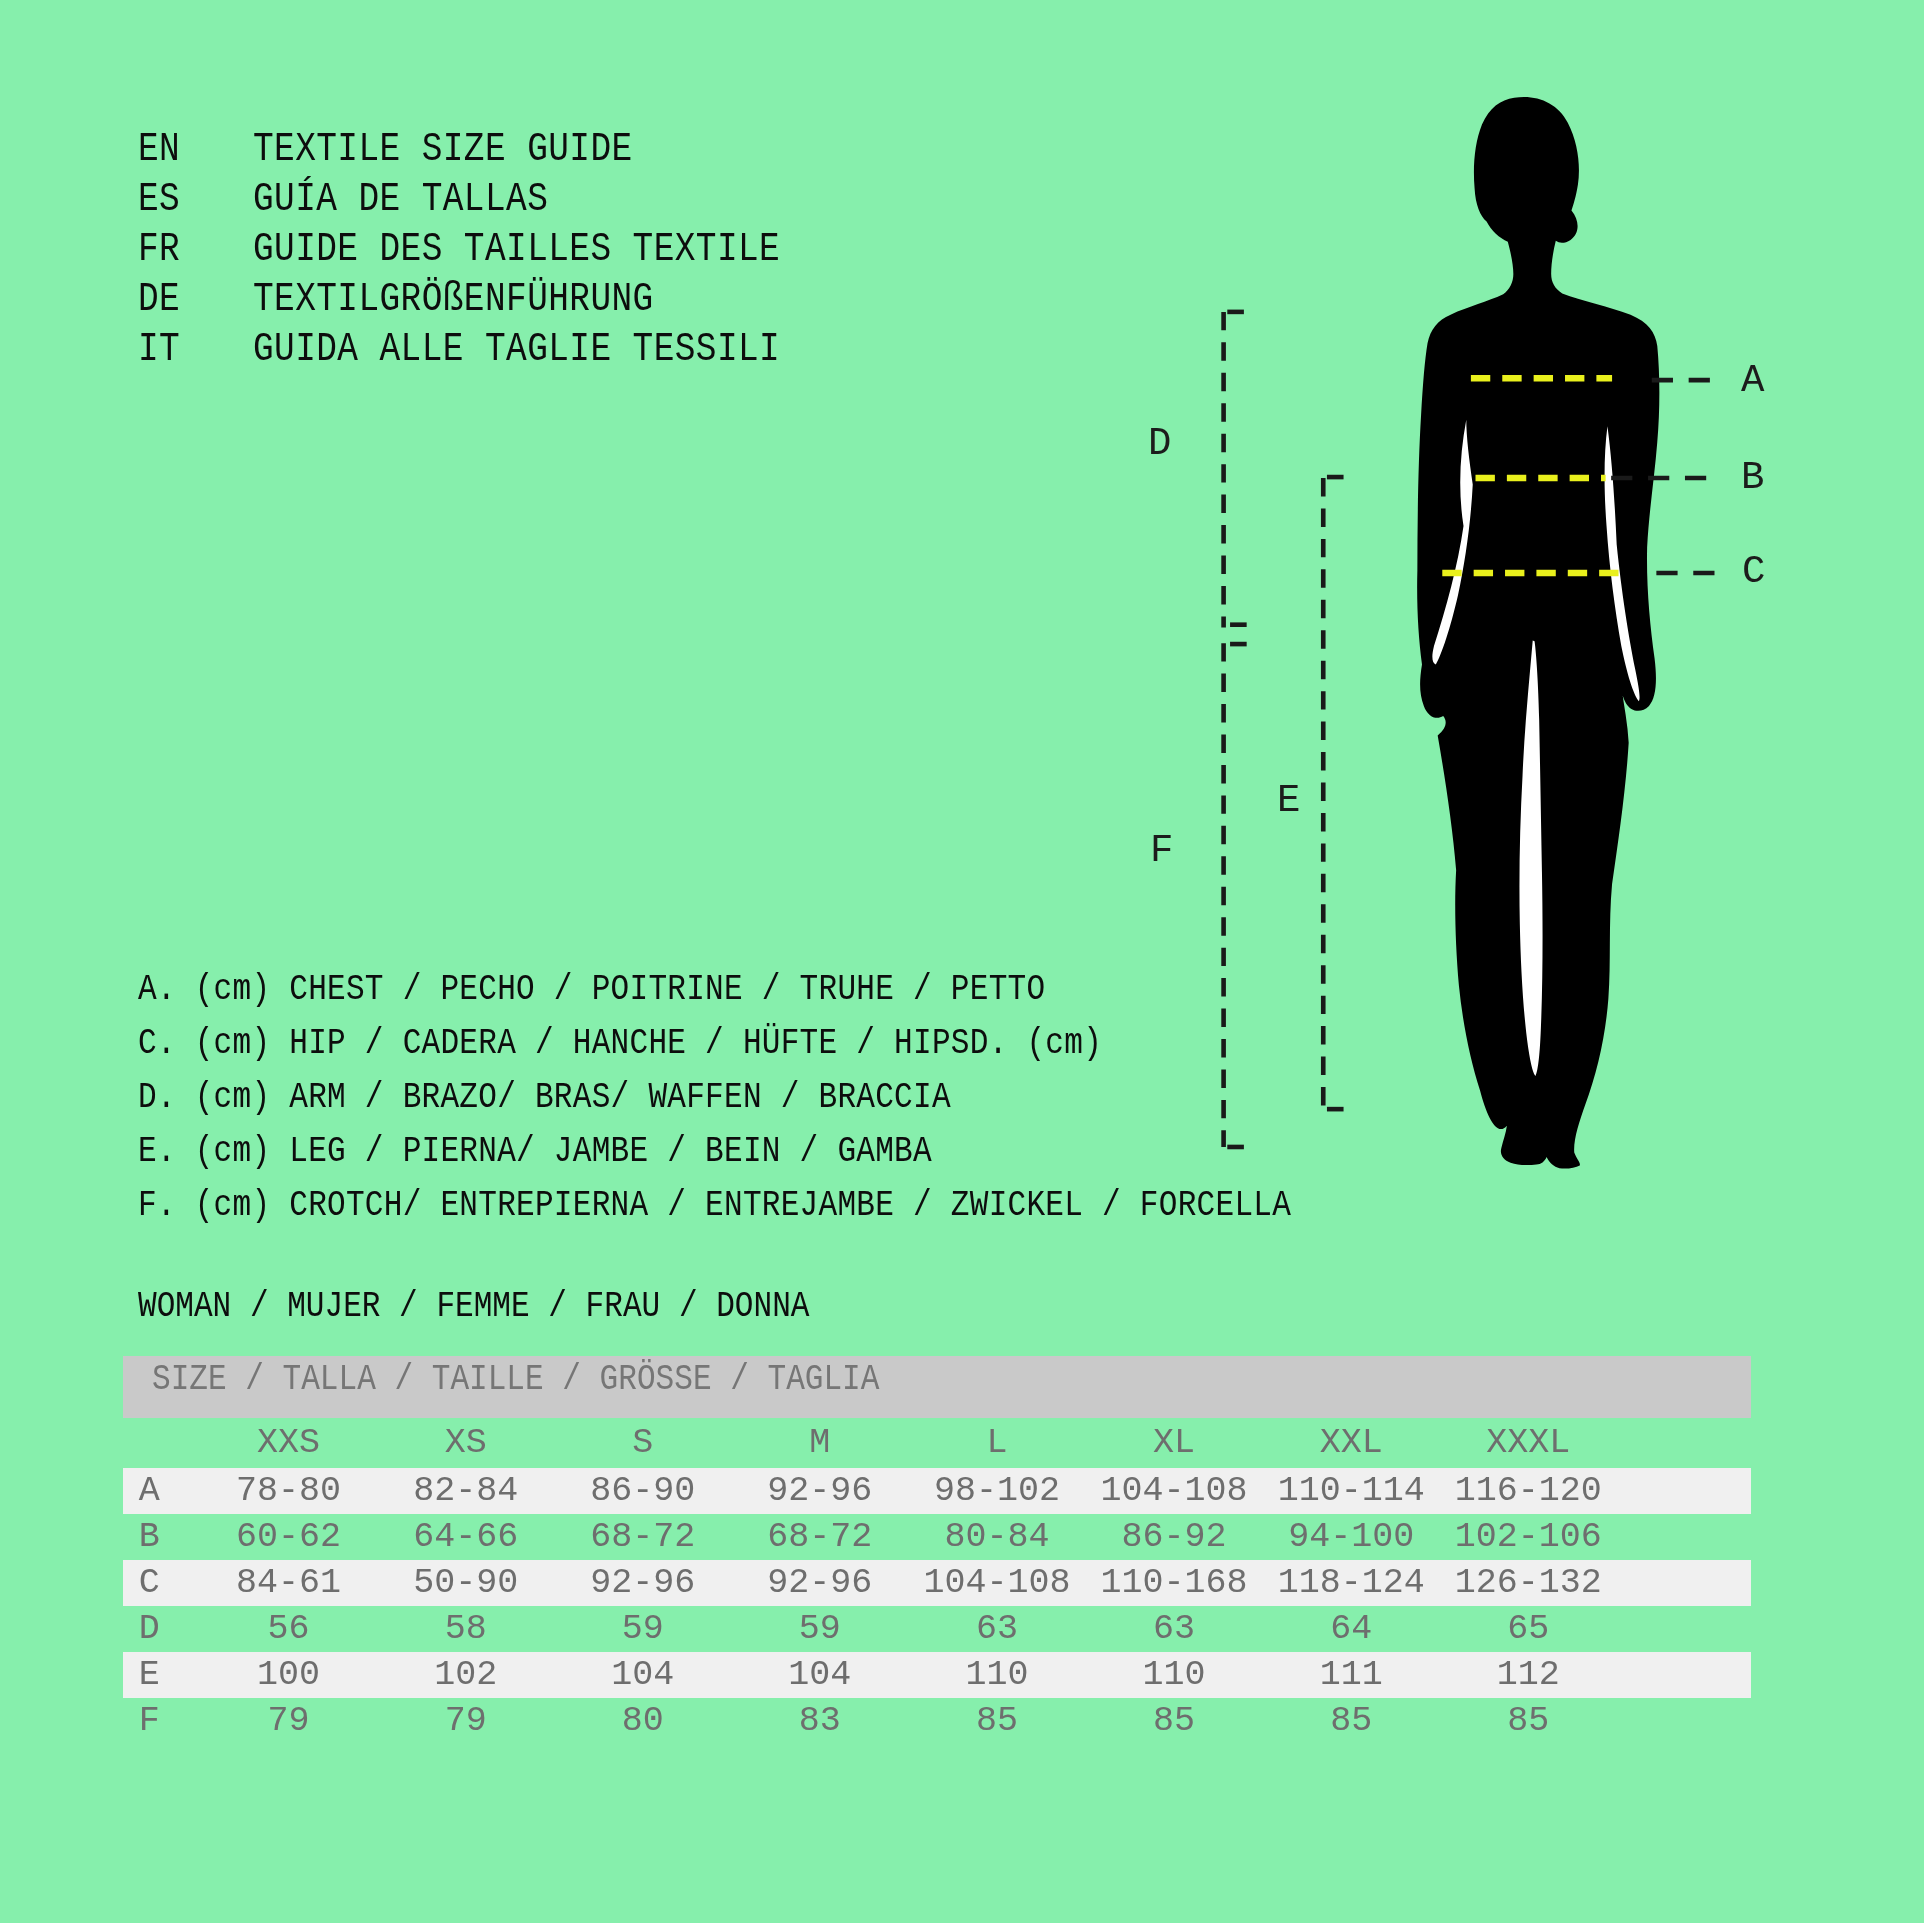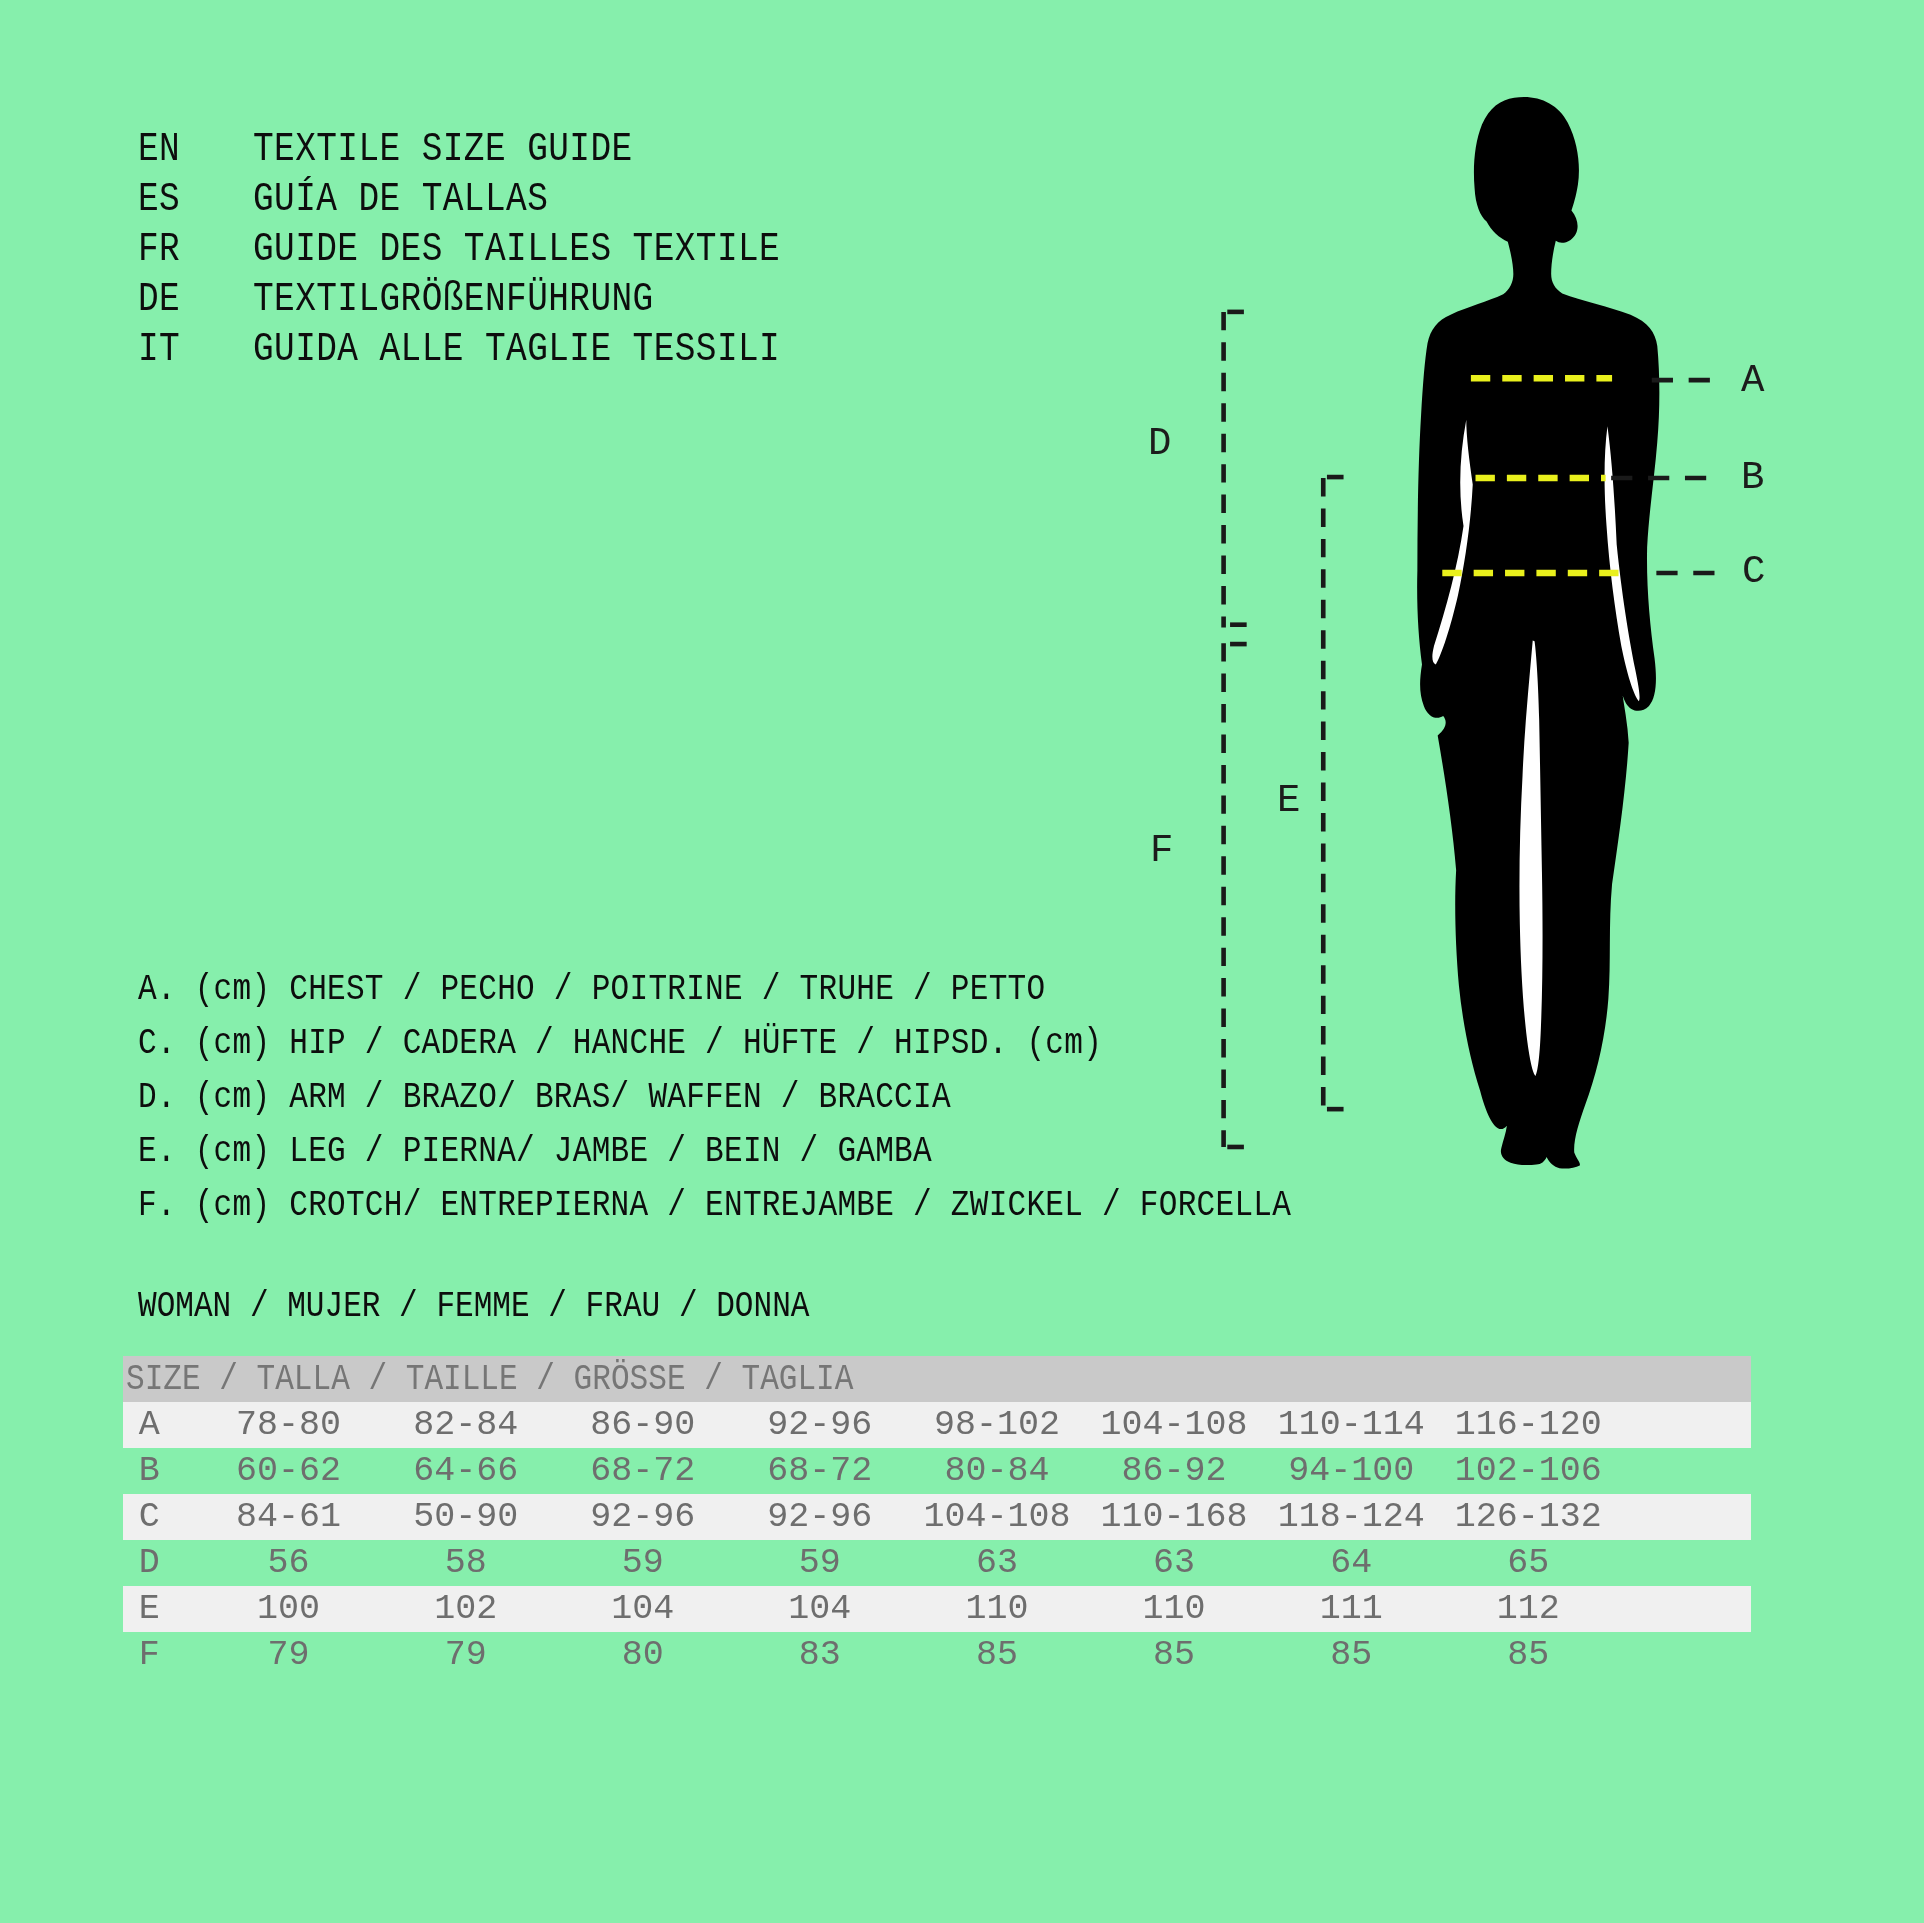--- a/index.html
+++ b/index.html
@@ -21,21 +21,21 @@
   .fig-label{position:absolute;font-size:39px;line-height:39px;color:#1c1c1c;font-weight:500;}
 
   
   .legend{position:absolute;left:138px;top:962px;}
   .legend-line{height:54px;font-size:37px;font-weight:500;letter-spacing:0.3px;line-height:54px;}
 
   .audience{position:absolute;left:138px;top:1288px;font-size:37px;font-weight:500;line-height:37px;}
 
   
   .table-wrap{position:absolute;left:123px;top:1356px;width:1628px;}
-  .table-title-bar{height:46px;background:#c9c9c9;color:#767676;font-size:37px;line-height:46px;padding-left:3px;box-sizing:border-box;}
+  .table-title-bar{height:62px;background:#c9c9c9;color:#767676;font-size:37px;line-height:46px;padding-left:29px;box-sizing:border-box;}
   table.sizes{border-collapse:collapse;table-layout:fixed;width:1628px;color:#6e6e6e;font-size:35px;}
   table.sizes td{padding:0;text-align:center;vertical-align:middle;overflow:hidden;}
   tr.head-row td{height:50px;}
   tr.data-row td{height:46px;}
   tr.zebra{background:#f0f0f0;}
   td.rowlabel{text-align:left !important;padding-left:15.7px !important;}
 </style>
 </head>
 <body>
 
@@ -192,20 +192,32 @@
           <col style="width:177px">
           <col style="width:177px">
           <col style="width:177px">
         <col style="width:177px">
           <col style="width:177px">
           <col style="width:177px">
           <col style="width:177px">
           <col style="width:134px">
       </colgroup>
       <tbody>
+          <tr class="head-row">
+        <td class="rowlabel"></td>
+        <td>XXS</td>
+        <td>XS</td>
+        <td>S</td>
+        <td>M</td>
+        <td>L</td>
+        <td>XL</td>
+        <td>XXL</td>
+        <td>XXXL</td>
+        <td></td>
+      </tr>
       <tr class="data-row zebra">
         <td class="rowlabel">A</td>
         <td>78-80</td>
         <td>82-84</td>
         <td>86-90</td>
         <td>92-96</td>
         <td>98-102</td>
         <td>104-108</td>
         <td>110-114</td>
         <td>116-120</td>

